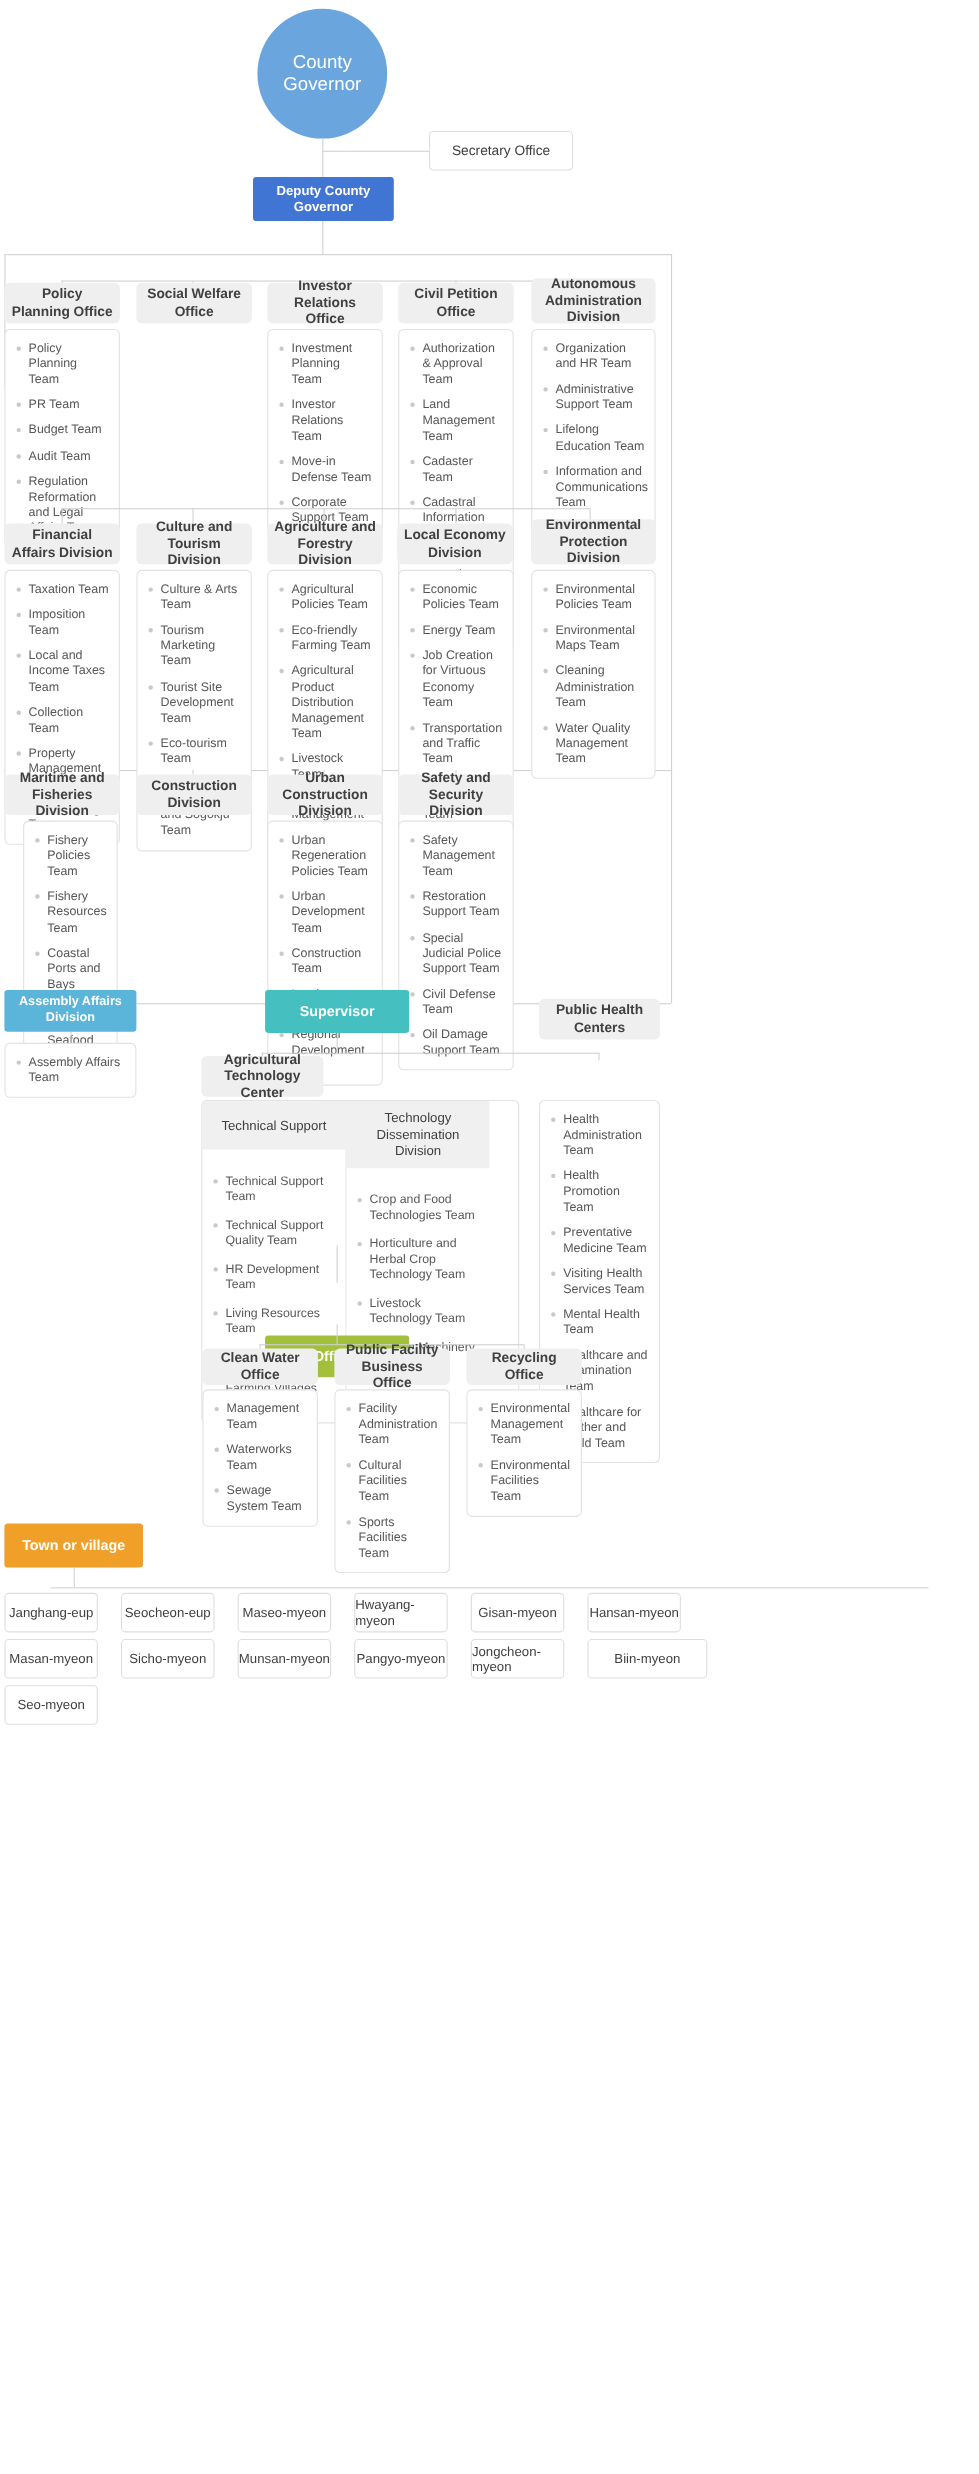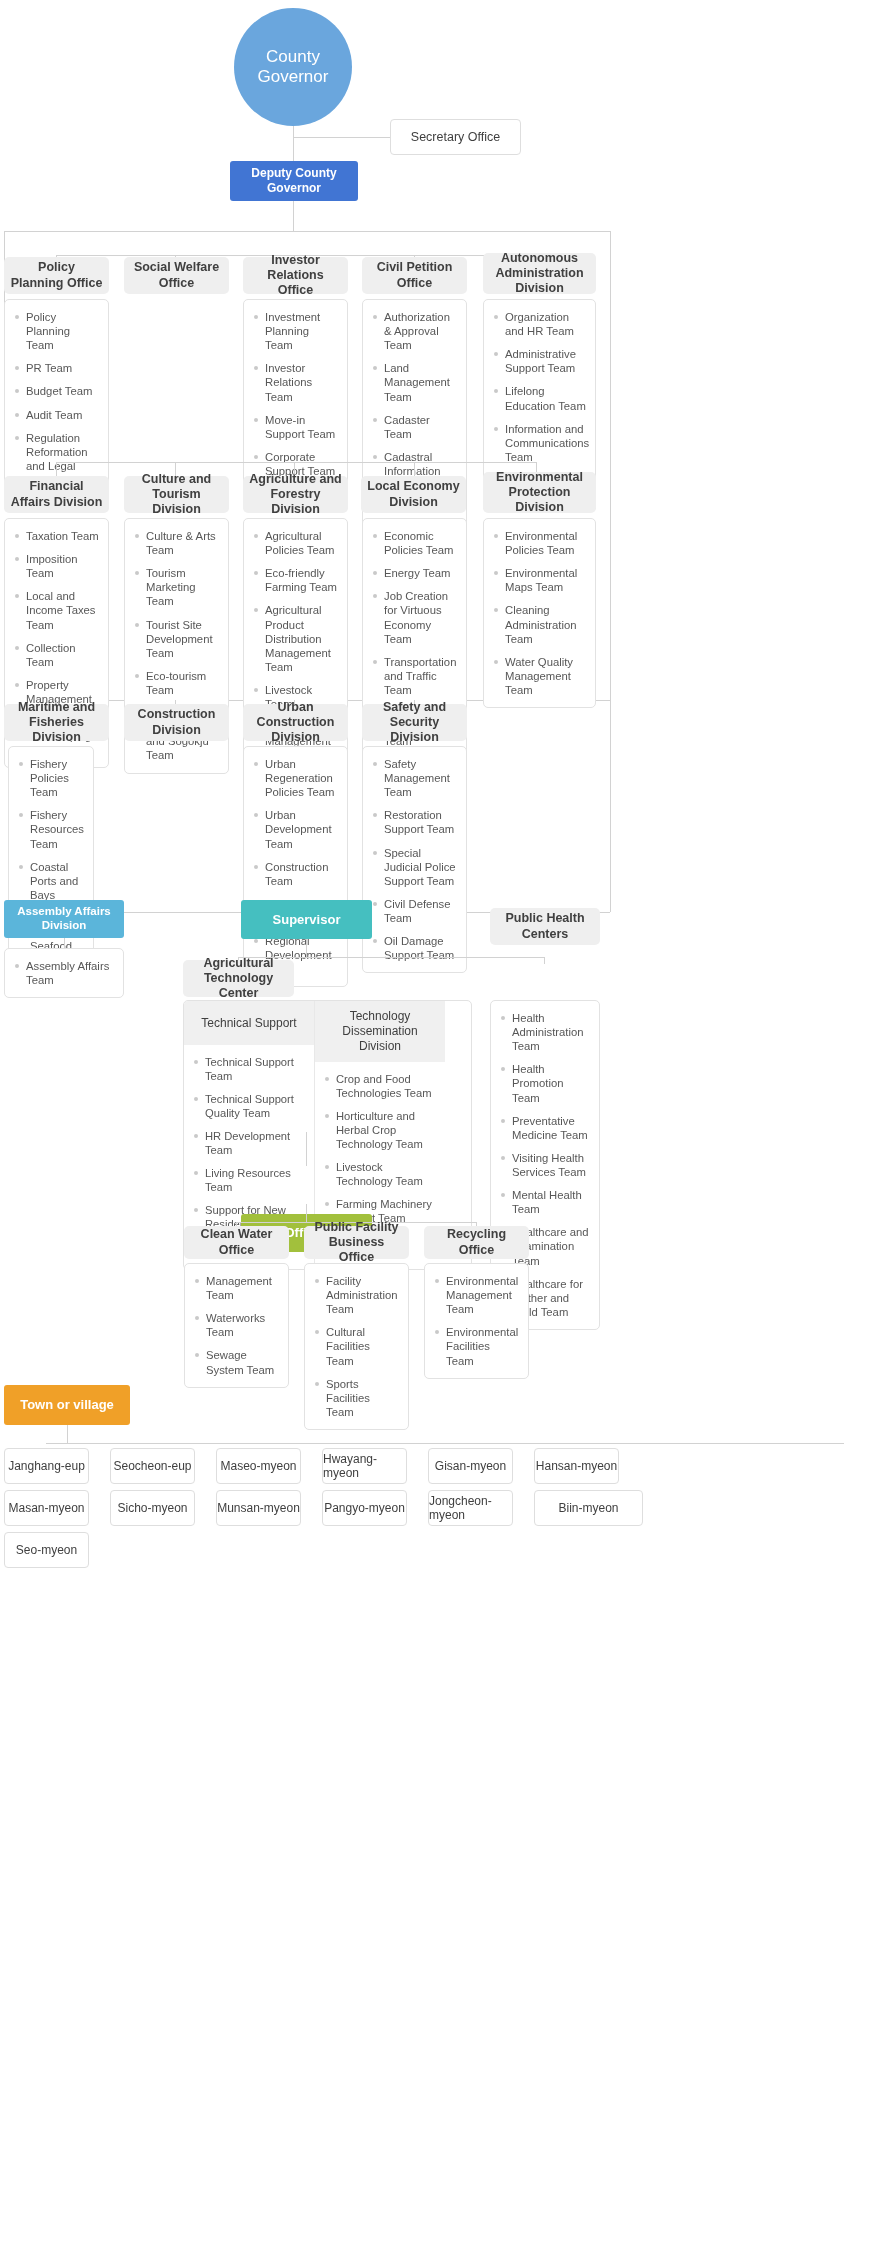--- a/index.html
+++ b/index.html
@@ -136,21 +136,21 @@
     color:#3f3f3f;
     padding:8px 6px;
     line-height:1.25;
     display:flex; align-items:center; justify-content:center;
     min-height:44px;
   }
   .tc-list { padding:10px 8px 10px 10px; }
   .tc-list ul { list-style:none; margin:0; padding:0; }
   .tc-list li {
     font-size:11.2px; line-height:1.25; color:#575757;
-    margin-bottom:9px; padding-left:11px; position:relative;
+    margin-bottom:9px; padding-left:11px; position:relative;margin-top:12px;
   }
   .tc-list li:last-child{ margin-bottom:0; }
   .tc-list li:before{
     content:""; position:absolute; left:0; top:5px;
     width:4px;height:4px;border-radius:50%;background:#c9c9c9;
   }
 
   
   .chip {
     position:absolute;
@@ -215,21 +215,21 @@
     <span>Social Welfare Office</span>
   </div>
 
   <div class="node-head box-abs" style="left:243px; top:257px; width:105px; height:37px;">
     <span>Investor Relations Office</span>
   </div>
   <div class="node-body box-abs" style="left:243px; top:299px; width:105px;">
     <ul>
       <li>Investment Planning Team</li>
       <li>Investor Relations Team</li>
-      <li>Move-in Support Team</li>
+      <li>Move-in Defense Team</li>
       <li>Corporate Support  Team</li>
     </ul>
   </div>
 
   <div class="node-head box-abs" style="left:362px; top:257px; width:105px; height:37px;">
     <span>Civil Petition Office</span>
   </div>
   <div class="node-body box-abs" style="left:362px; top:299px; width:105px;">
     <ul>
       <li>Authorization &amp; Approval Team</li>
@@ -329,21 +329,21 @@
   </div>
 
   <div class="line vline" style="left:56px;  top:700px; height:4px;"></div>
   <div class="line vline" style="left:175px; top:700px; height:4px;"></div>
   <div class="line vline" style="left:294px; top:700px; height:4px;"></div>
   <div class="line vline" style="left:414px; top:700px; height:4px;"></div>
 
   <div class="node-head box-abs" style="left:4px; top:704px; width:105px; height:37px;">
     <span>Maritime and Fisheries Division</span>
   </div>
-  <div class="node-body box-abs" style="left:8px; top:746px; width:86px;">
+  <div class="node-body box-abs" style="left:21px; top:746px; width:86px;">
     <ul>
       <li>Fishery Policies Team</li>
       <li>Fishery Resources Team</li>
       <li>Coastal Ports and Bays Team</li>
       <li>Laver and Seafood Products  Team</li>
     </ul>
   </div>
 
   <div class="node-head box-abs" style="left:124px; top:704px; width:105px; height:37px;">
     <span>Construction Division</span>

